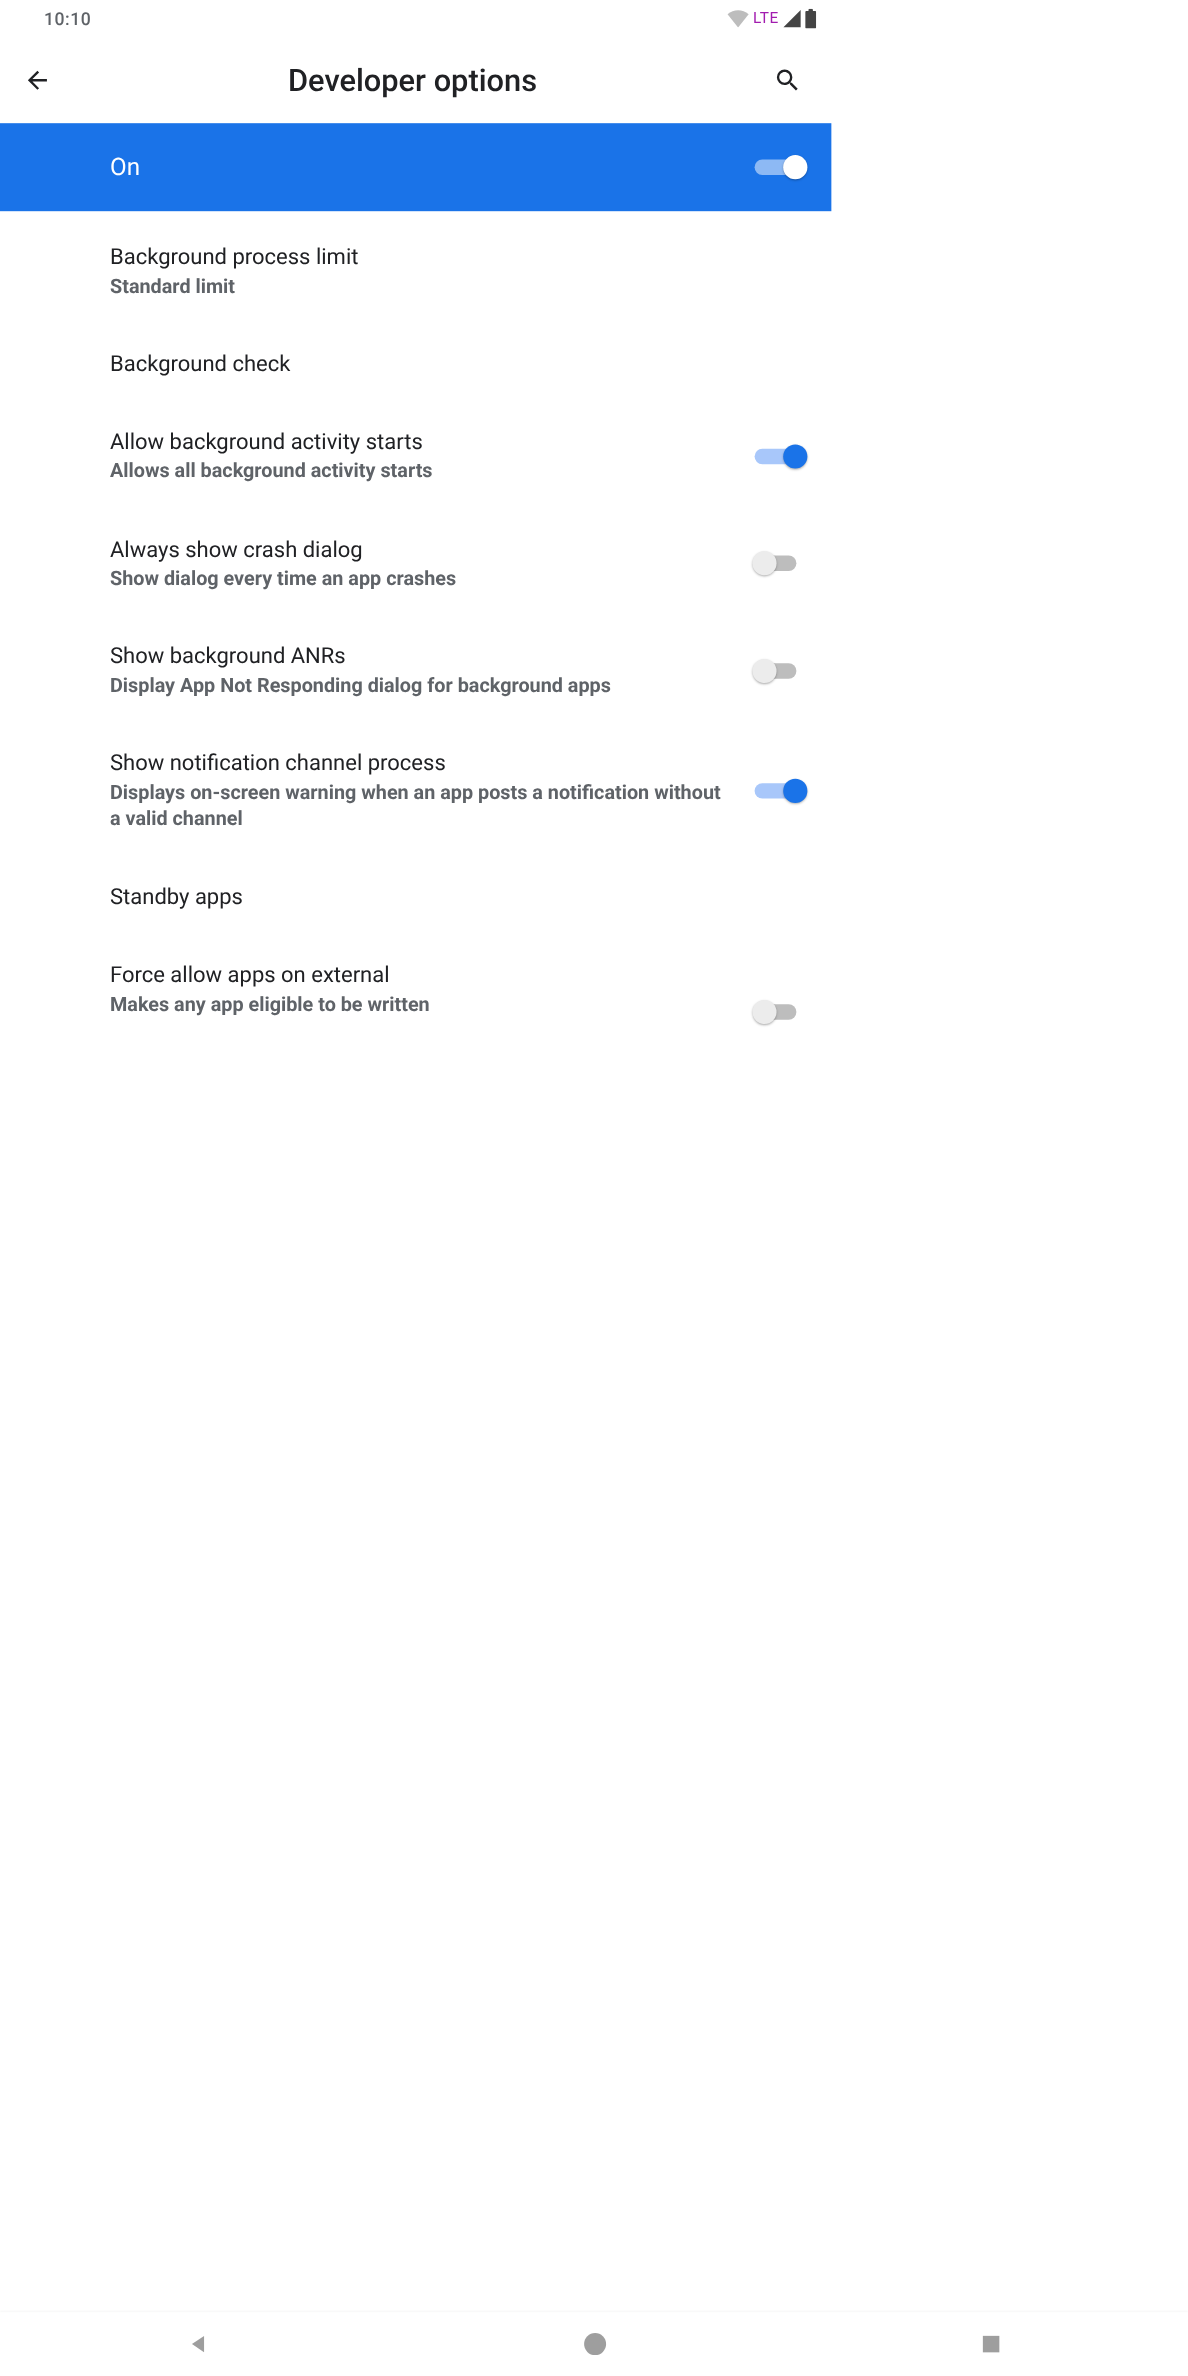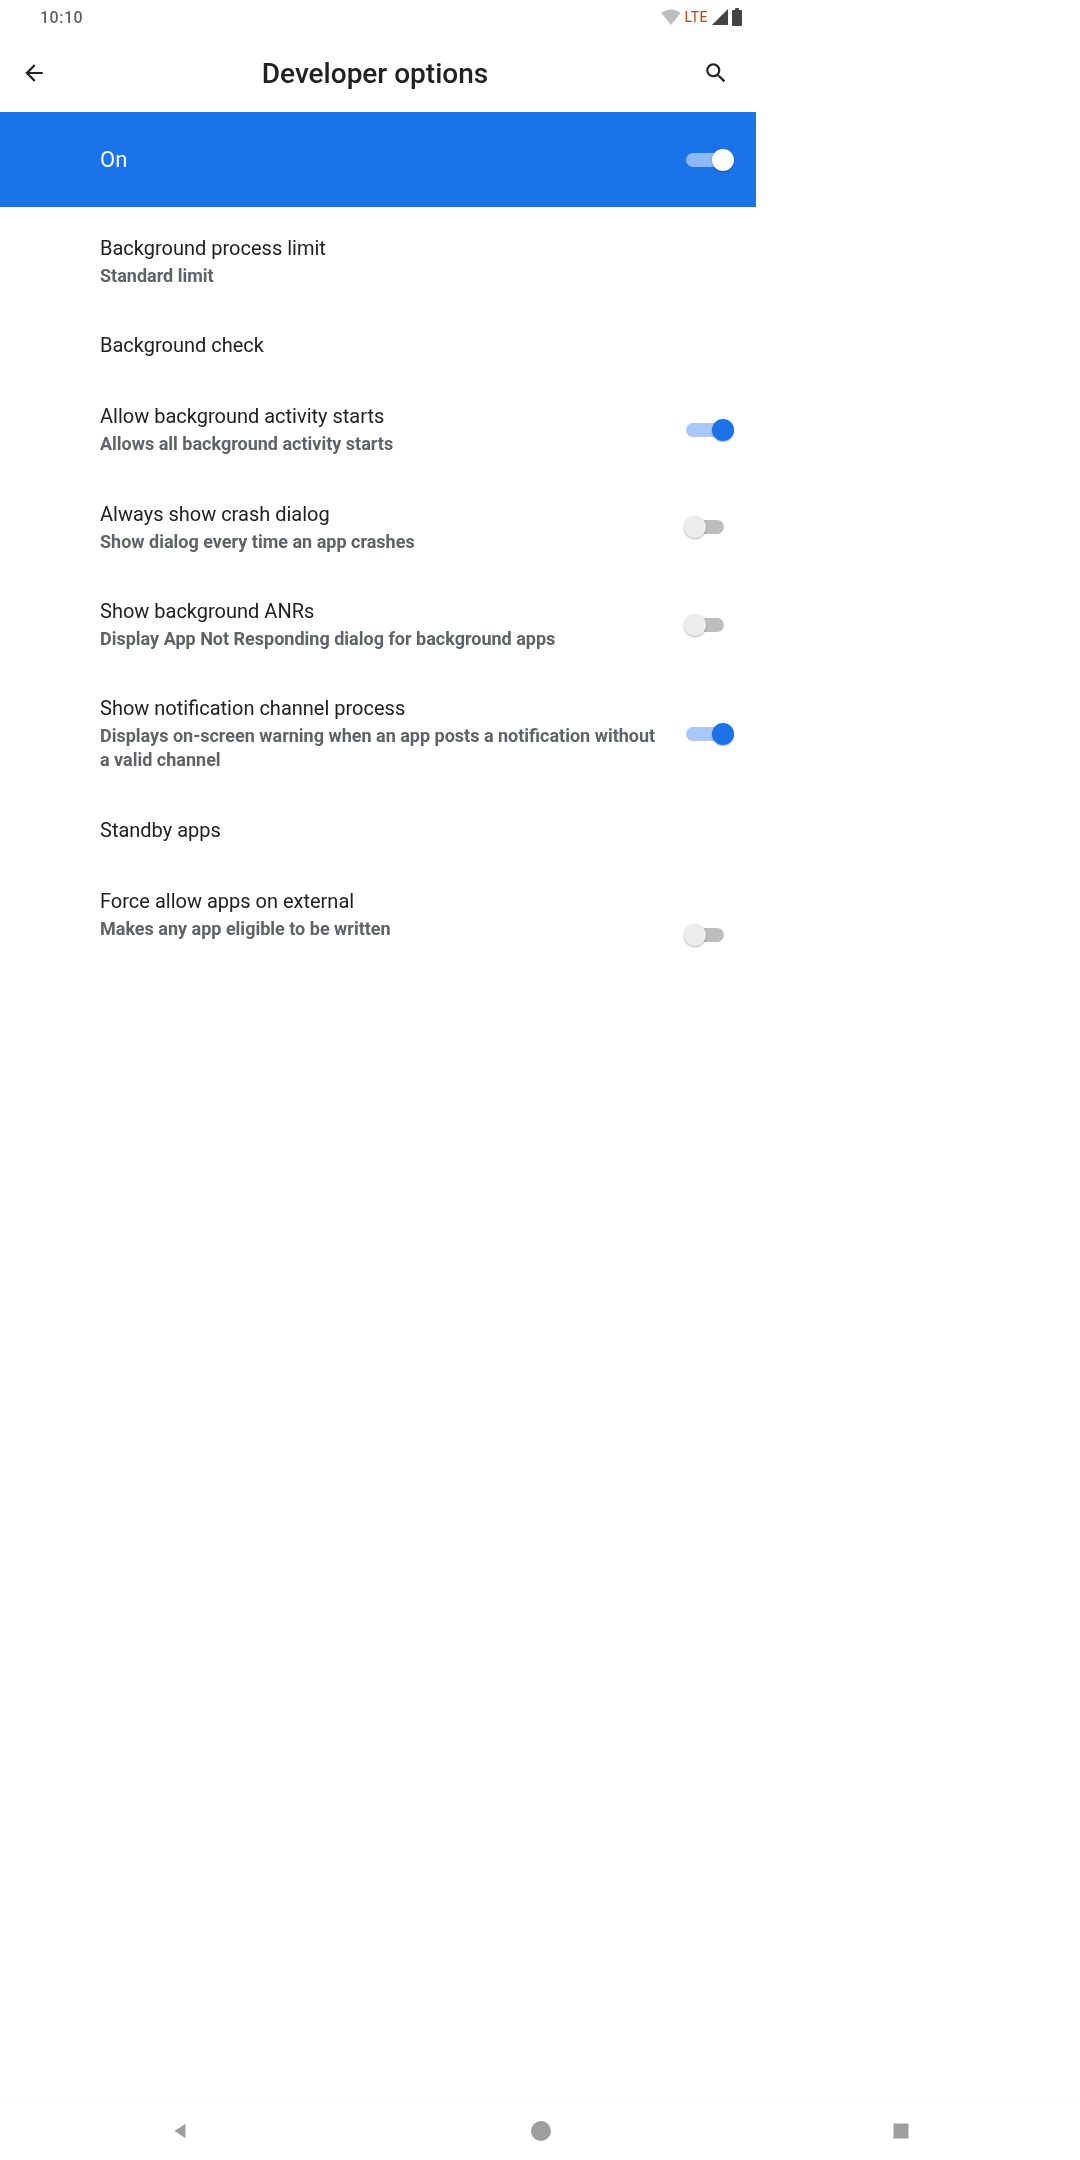--- a/index.html
+++ b/index.html
@@ -1,28 +1,28 @@
 <!DOCTYPE html>
 <html><head>
 <meta charset="utf-8">
 <style>
   * { box-sizing: border-box; margin: 0; padding: 0; }
   html, body { width: 756px; height: 1512px; font-family: Roboto, "Helvetica Neue", Arial, sans-serif; background: #ffffff; color: #202124; overflow: hidden; }
   .status-bar { height: 34px; display: flex; justify-content: space-between; align-items: center; padding: 0 14px 0 40px; font-size: 16px; color: #5f6368; }
   .status-left { font-weight: 500; letter-spacing: 0.5px; }
   .status-right { display: flex; align-items: center; gap: 4px; }
   .status-right svg { display: block; }
-  .lte { font-size: 14px; letter-spacing: 0.5px; color:#c2410c;text-align:center; }
+  .lte { font-size: 14px; letter-spacing: 0.5px; color:#a21caf;text-align:center; }
 
   .app-bar { height: 78px; display: flex; align-items: center; padding: 0 20px 0 14px; gap: 28px; }
   .app-bar .back { width: 40px; height: 40px; display:flex; align-items:center; justify-content:center; }
   .app-bar .title { flex: 1; font-size: 28px; color: #202124; letter-spacing: 0; font-weight: 500; text-align: center; }
   .app-bar .search { width: 40px; height: 40px; display:flex; align-items:center; justify-content:center; }
 
-  .master-toggle { background: #1a73e8; color: #ffffff; height: 95px; display:flex; align-items:center; padding: 0 24px 0 100px; justify-content: space-between; }
+  .master-toggle { background: #1a73e8; color: #ffffff; height: 80px; display:flex; align-items:center; padding: 0 24px 0 100px; justify-content: space-between; }
   .master-toggle .label { font-size: 22px; }
   .switch { position: relative; width: 46px; height: 28px; }
   .switch .track { position:absolute; left:0; top:7px; width:38px; height:14px; border-radius:9px; }
   .switch .thumb { position:absolute; width:22px; height:22px; border-radius:50%; top:3px; box-shadow: 0 1px 2px rgba(0,0,0,0.3); }
   .switch.on .thumb { right: -2px; }
   .switch.off .thumb { left: -2px; }
   .switch.white.on .track { background: rgba(255,255,255,0.5); }
   .switch.white.on .thumb { background: #ffffff; }
   .switch.blue.on .track { background: #a8c7fa; }
   .switch.blue.on .thumb { background: #1a73e8; }

